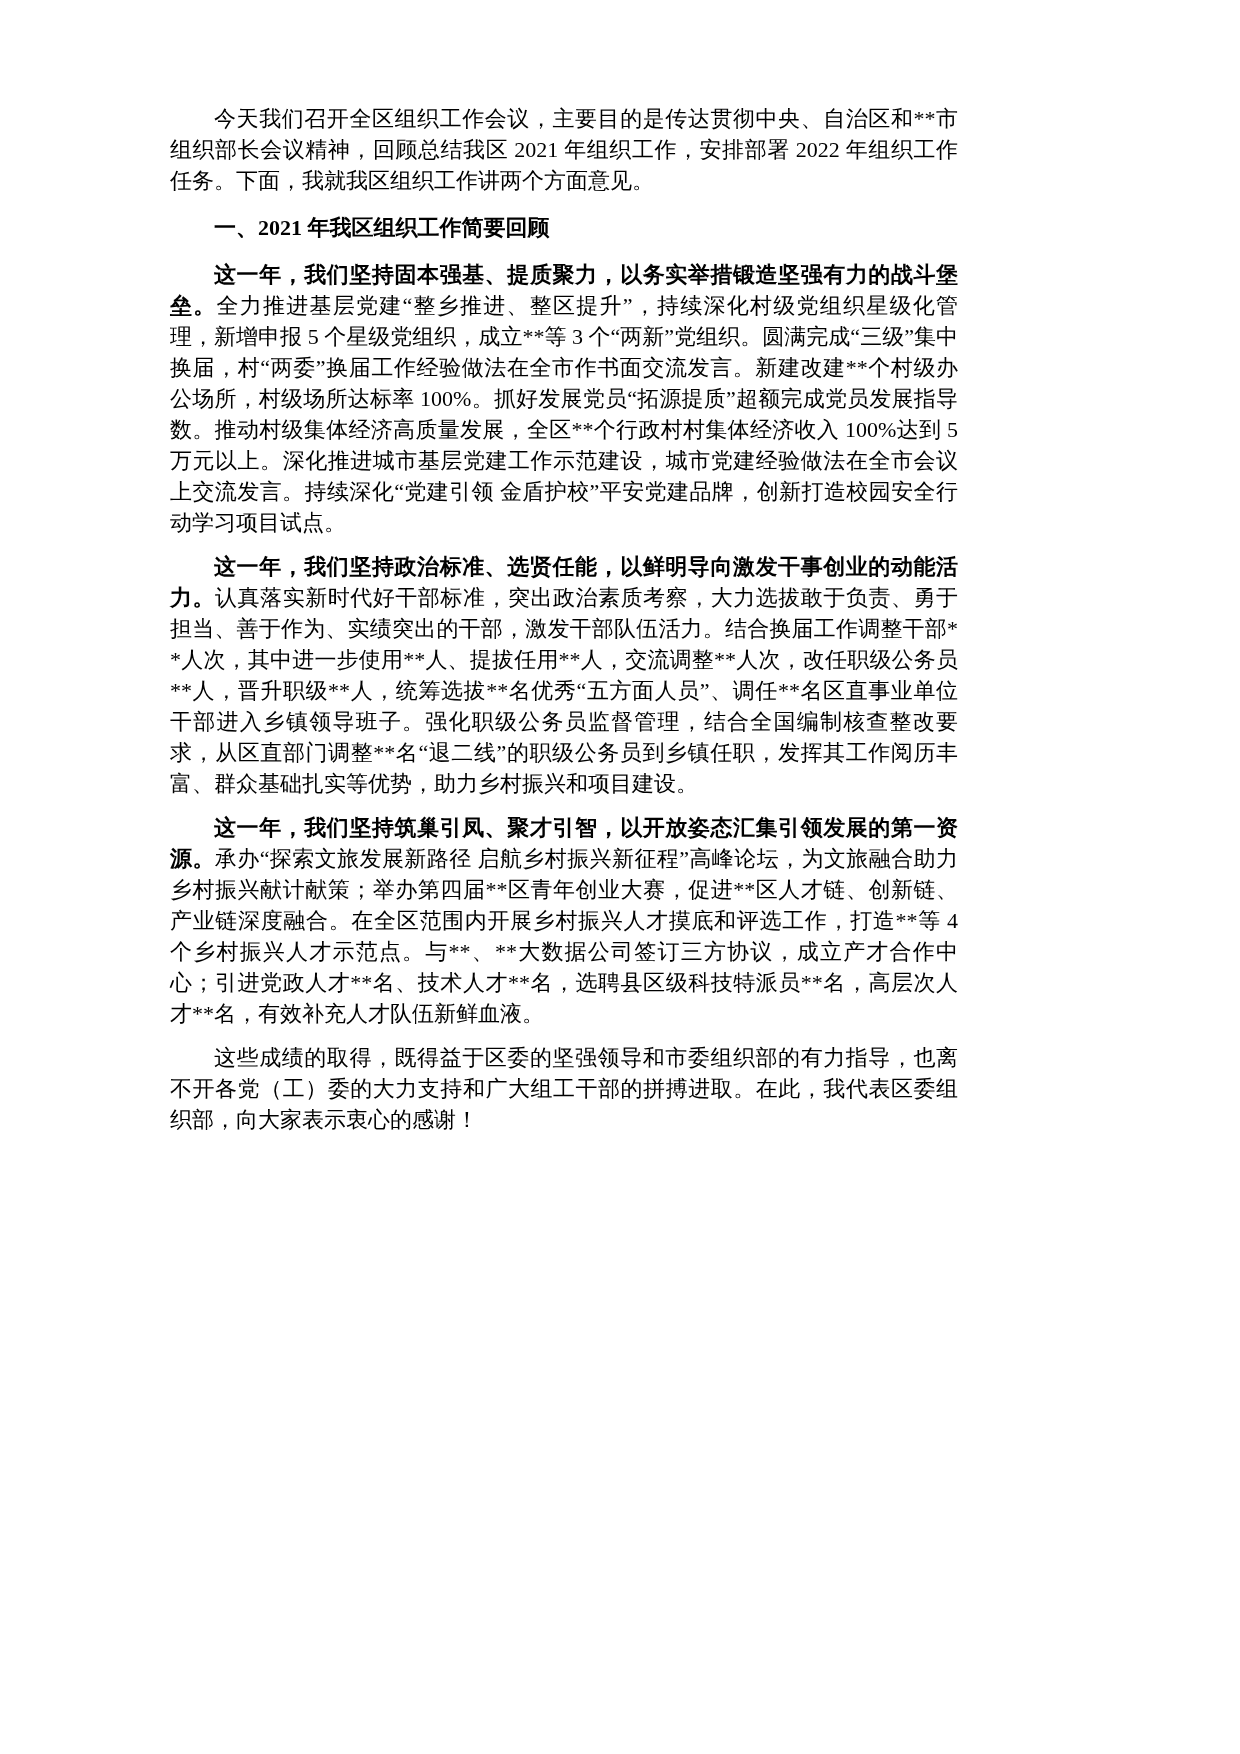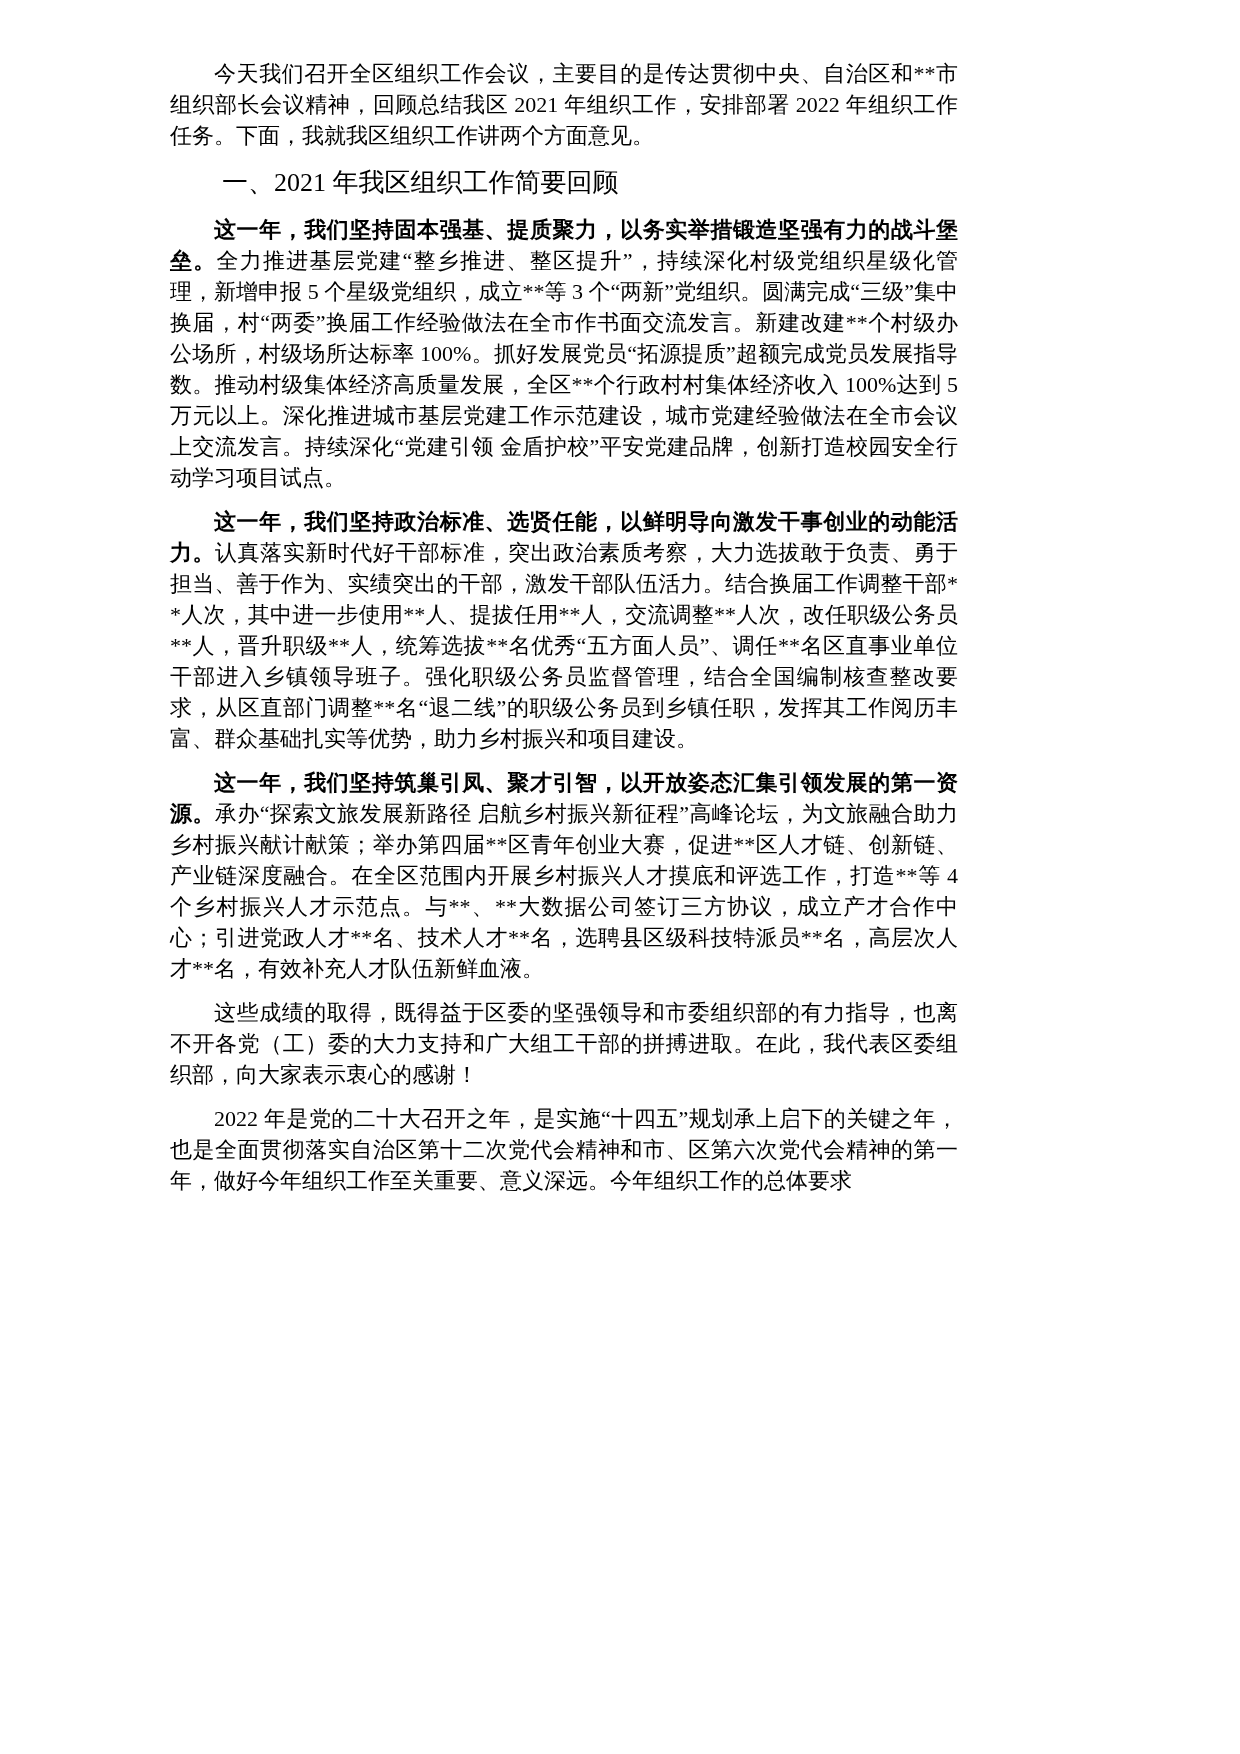--- a/index.html
+++ b/index.html
@@ -7,41 +7,41 @@
     padding: 0;
     background: #ffffff;
   }
   .page {
     position: relative;
     width: 1240px;
     height: 1754px;
     margin: 0 auto;
     background: #ffffff;
     box-sizing: border-box;
-    padding: 58px 282px 40px 170px;
+    padding: 103px 282px 40px 170px;
     font-family: "Liberation Serif", "DejaVu Serif", serif;
     color: #000000;
     overflow: hidden;
   }
   .para {
     margin: 0 0 13px 0;
     font-size: 22px;
     line-height: 31px;
     text-align: justify;
     text-indent: 2em;
     word-break: break-all;
   }
   .para .lead {
     font-weight: bold;
   }
   .heading {
     margin: 16px 0 16px 0;
-    font-size: 26px;
+    font-size: 22px;
     line-height: 31px;
-    font-weight: normal;
+    font-weight: bold;
     text-indent: 2em;
   }
 </style>
 </head>
 <body>
 
 <div class="page">
 
   <p class="para">今天我们召开全区组织工作会议，主要目的是传达贯彻中央、自治区和**市组织部长会议精神，回顾总结我区 2021 年组织工作，安排部署 2022 年组织工作任务。下面，我就我区组织工作讲两个方面意见。</p>
 
@@ -56,15 +56,14 @@
     <strong class="lead">这一年，我们坚持政治标准、选贤任能，以鲜明导向激发干事创业的动能活力。</strong><span>认真落实新时代好干部标准，突出政治素质考察，大力选拔敢于负责、勇于担当、善于作为、实绩突出的干部，激发干部队伍活力。结合换届工作调整干部**人次，其中进一步使用**人、提拔任用**人，交流调整**人次，改任职级公务员**人，晋升职级**人，统筹选拔**名优秀“五方面人员”、调任**名区直事业单位干部进入乡镇领导班子。强化职级公务员监督管理，结合全国编制核查整改要求，从区直部门调整**名“退二线”的职级公务员到乡镇任职，发挥其工作阅历丰富、群众基础扎实等优势，助力乡村振兴和项目建设。</span>
   </p>
 
   <p class="para">
     <strong class="lead">这一年，我们坚持筑巢引凤、聚才引智，以开放姿态汇集引领发展的第一资源。</strong><span>承办“探索文旅发展新路径 启航乡村振兴新征程”高峰论坛，为文旅融合助力乡村振兴献计献策；举办第四届**区青年创业大赛，促进**区人才链、创新链、产业链深度融合。在全区范围内开展乡村振兴人才摸底和评选工作，打造**等 4 个乡村振兴人才示范点。与**、**大数据公司签订三方协议，成立产才合作中心；引进党政人才**名、技术人才**名，选聘县区级科技特派员**名，高层次人才**名，有效补充人才队伍新鲜血液。</span>
   </p>
 
   <p class="para">这些成绩的取得，既得益于区委的坚强领导和市委组织部的有力指导，也离不开各党（工）委的大力支持和广大组工干部的拼搏进取。在此，我代表区委组织部，向大家表示衷心的感谢！</p>
 
 
-  <p class="para">2022 年是党的二十大召开之年，是实施“十四五”规划承上启下的关键之年，也是全面贯彻落实自治区第十二次党代会精神和市、区第六次党代会精神的第一年，做好今年组织工作至关重要、意义深远。今年组织工作的总体要求</p>
 
 </div>
 
 </body></html>

